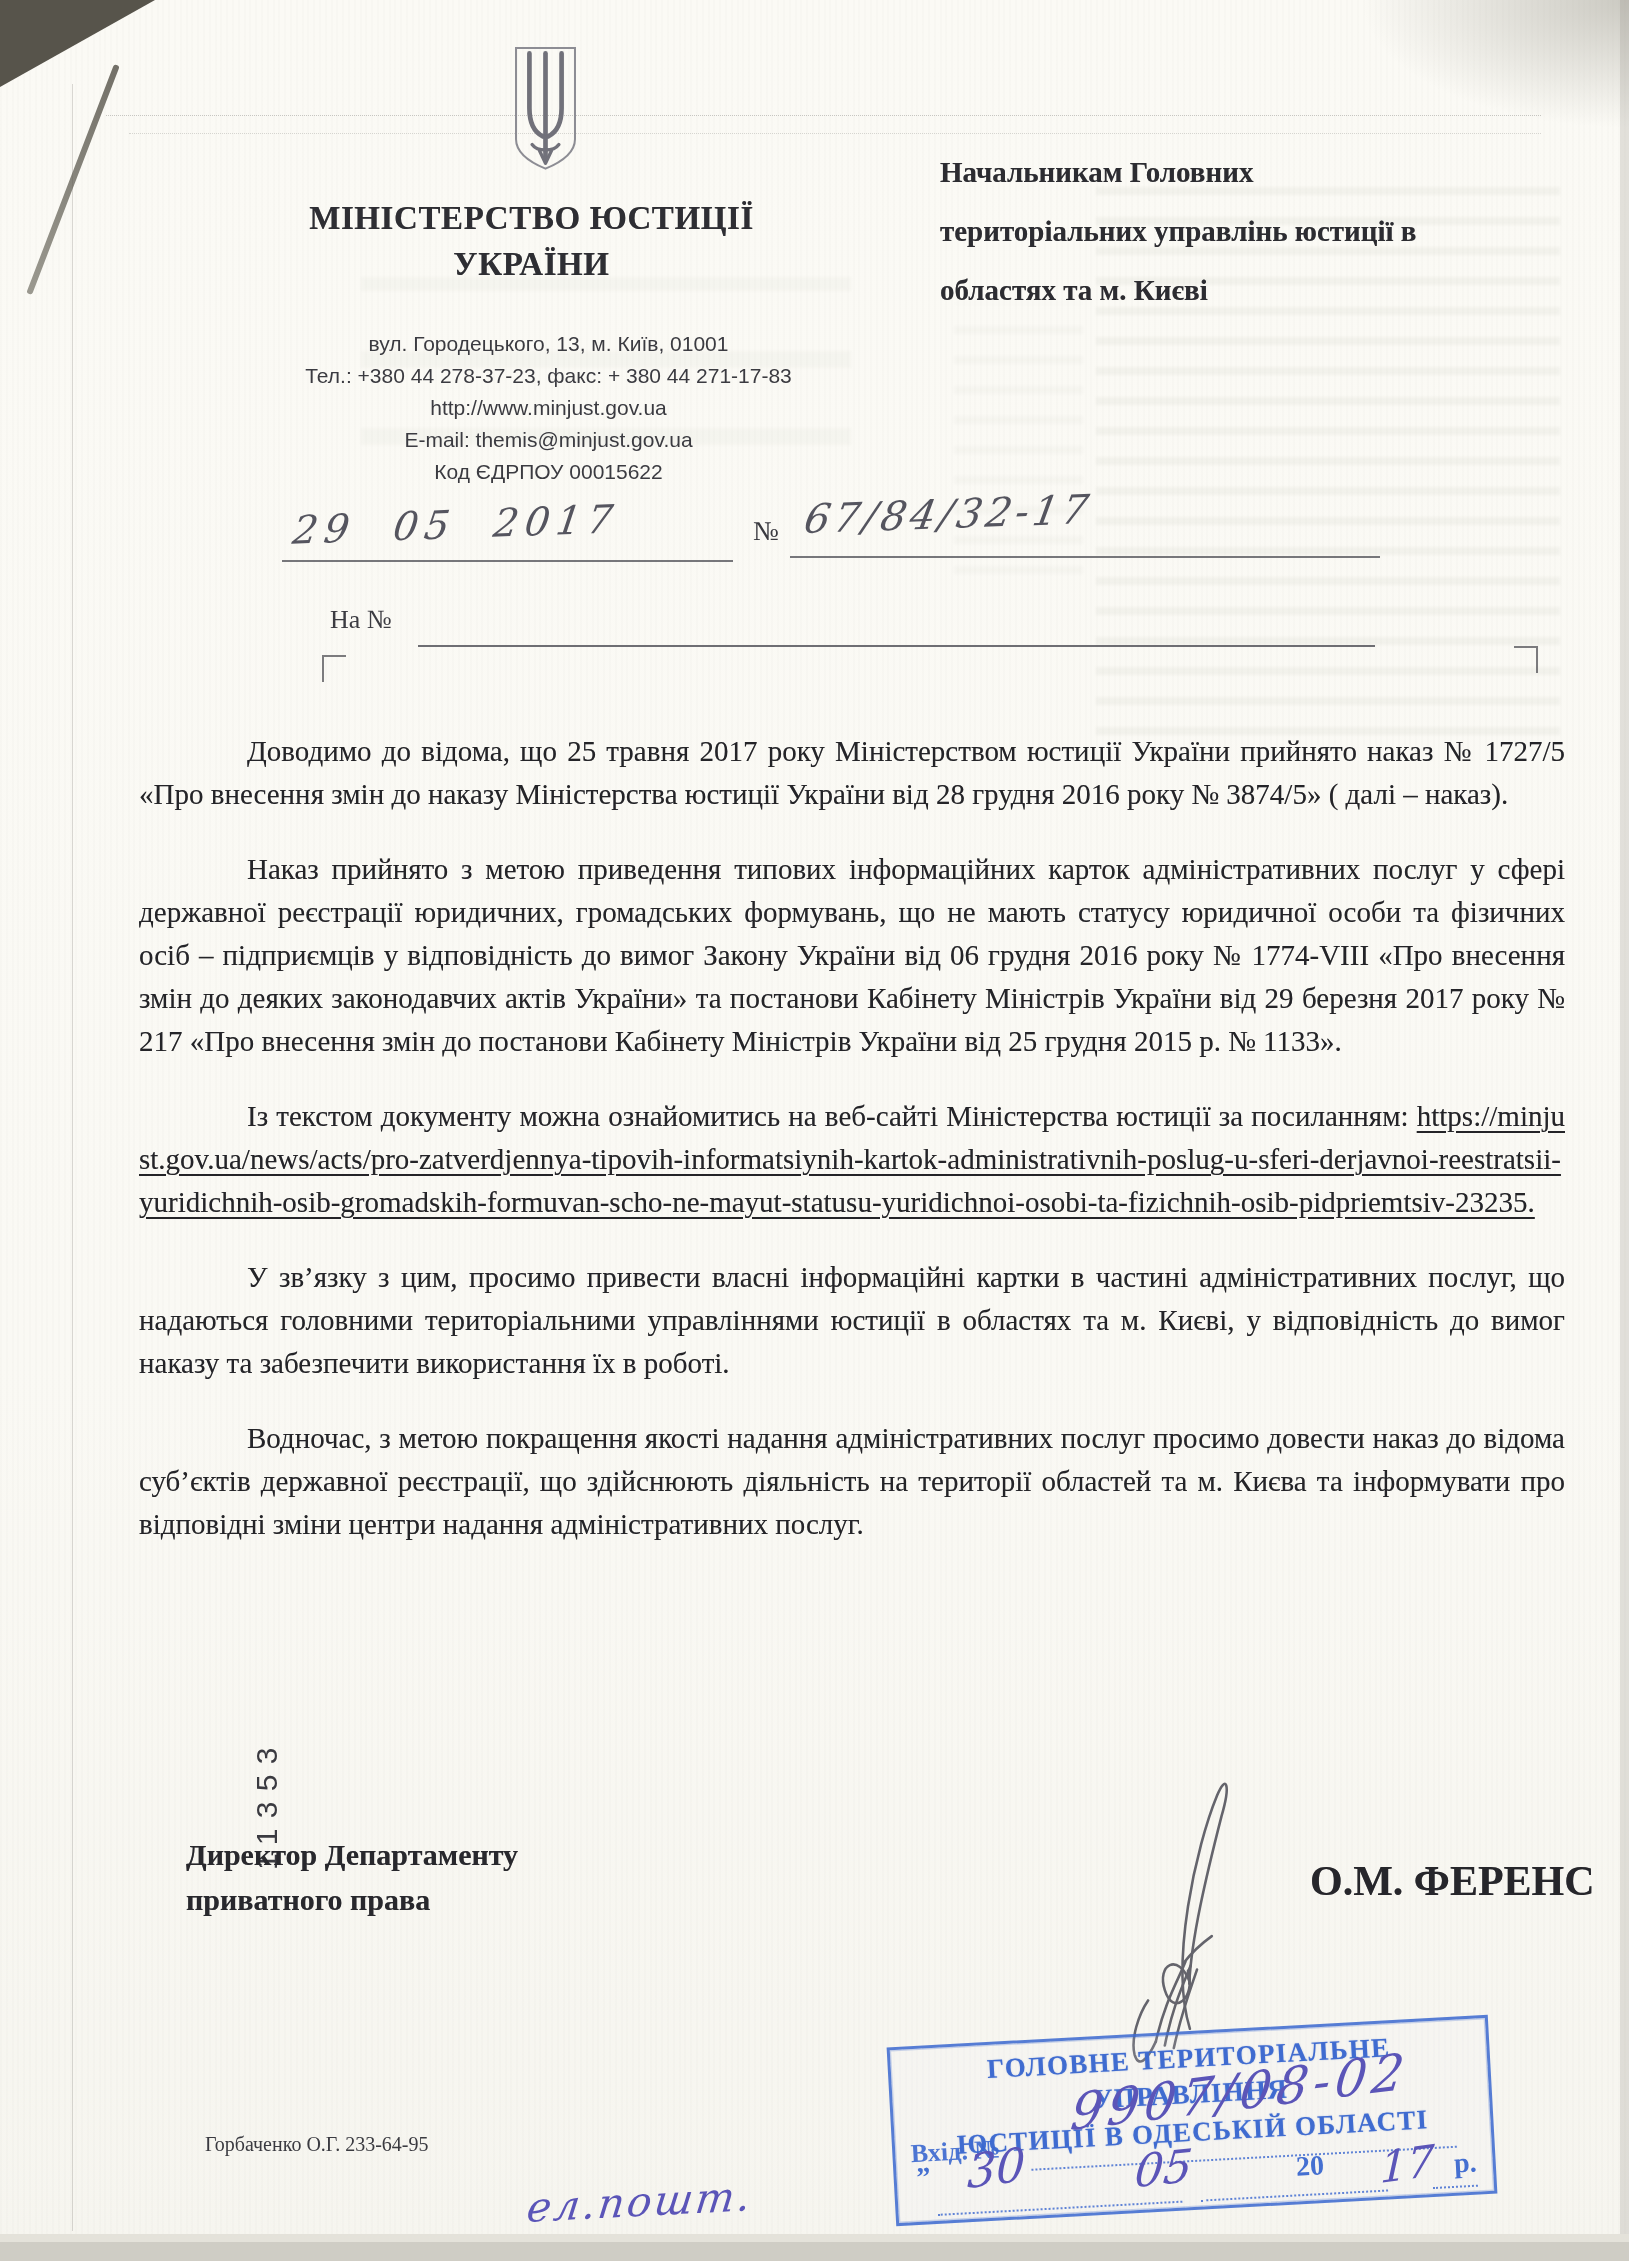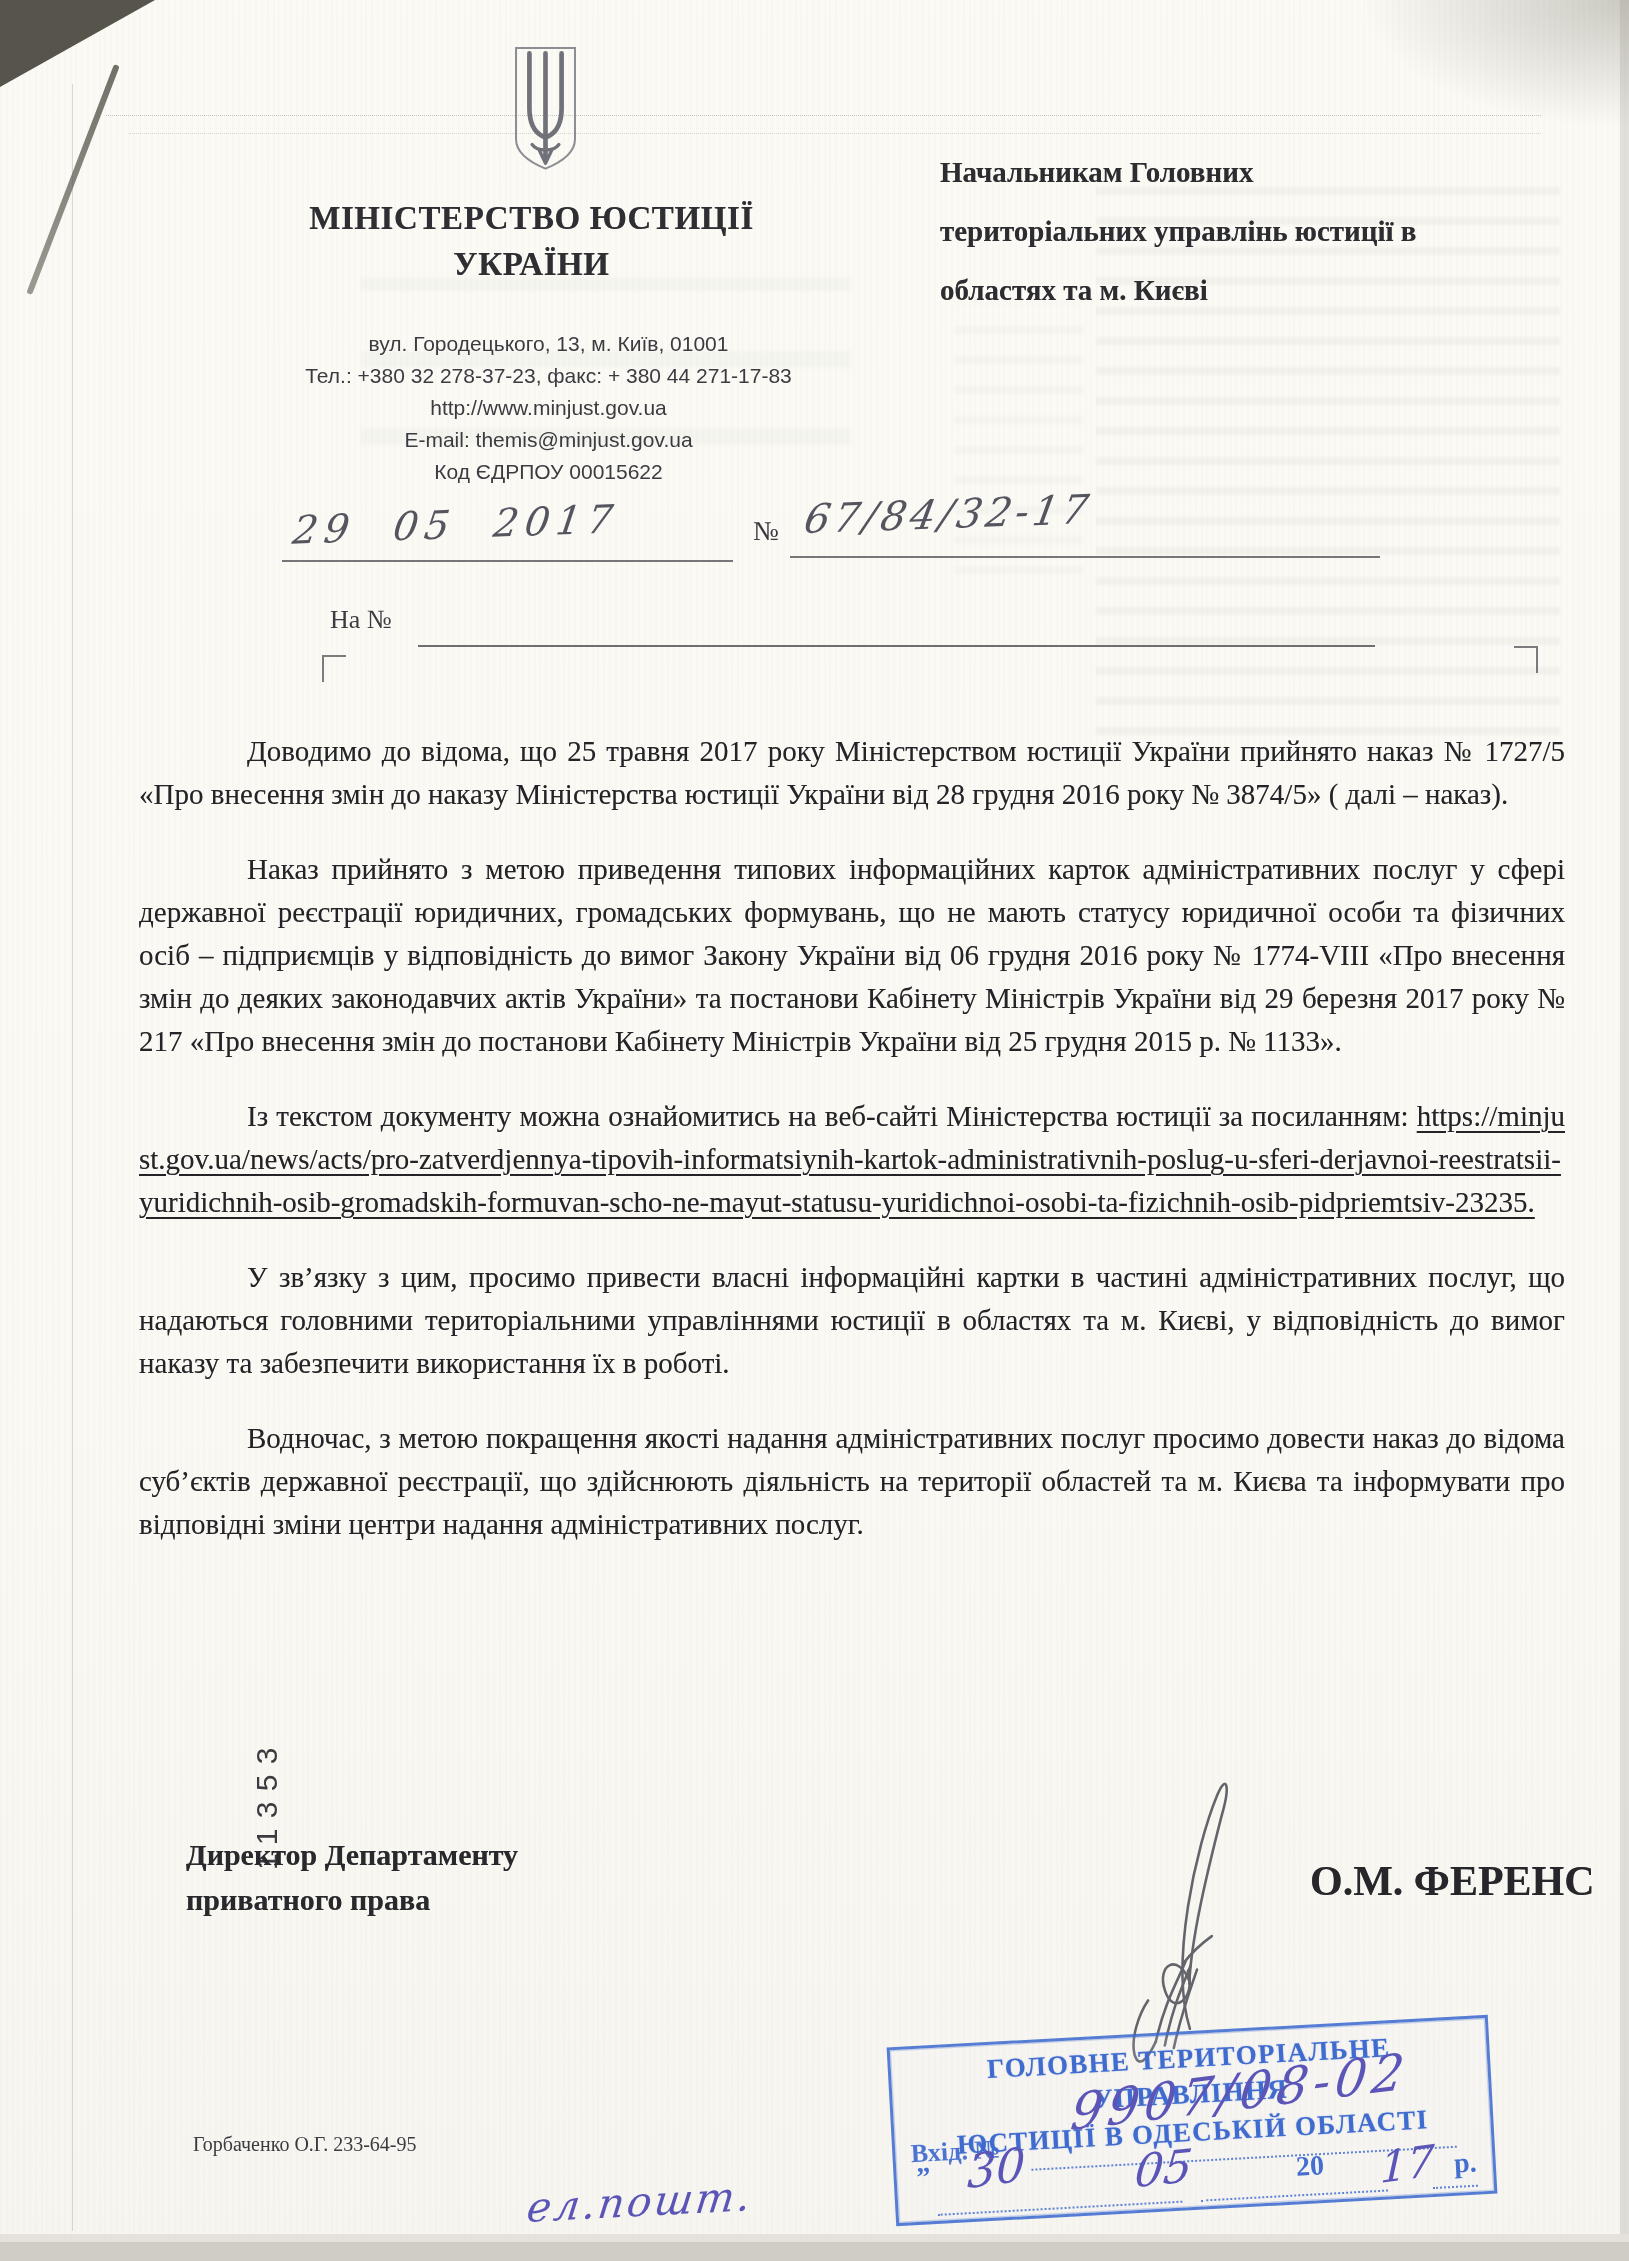--- a/index.html
+++ b/index.html
@@ -86,21 +86,21 @@
   .hand-blue{font-family:"DejaVu Serif",serif;font-style:italic;color:#5b55b8;}
   .entry-num{position:absolute;left:1070px;top:2063px;font-size:50px;letter-spacing:5.2px;
     transform:rotate(-7deg) skewX(-14deg);}
   .hday{position:absolute;left:967px;top:2141px;font-size:46px;transform:rotate(-8deg) skewX(-10deg);}
   .hmonth{position:absolute;left:1135px;top:2142px;font-size:45px;transform:rotate(-6deg) skewX(-12deg);}
   .hyear{position:absolute;left:1380px;top:2139px;font-size:43px;transform:rotate(-8deg) skewX(-10deg);}
   .q20{position:absolute;left:1296px;top:2150px;font-size:28px;font-weight:bold;color:rgba(58,103,207,.95);transform:rotate(-3deg);}
   .qr{position:absolute;left:1454px;top:2147px;font-size:28px;font-weight:bold;color:rgba(58,103,207,.95);transform:rotate(-3deg);}
   .qopen{position:absolute;left:916px;top:2147px;font-size:28px;font-weight:bold;color:rgba(58,103,207,.95);transform:rotate(-3deg);}
   
-  .executor{position:absolute;left:193px;top:2133px;font-size:20px;color:#3a3a40;}
+  .executor{position:absolute;left:205px;top:2133px;font-size:20px;color:#3a3a40;}
   .note-blue{position:absolute;left:527px;top:2178px;font-size:41px;letter-spacing:2.6px;
     transform:rotate(-3deg) skewX(-10deg);}
 </style>
 </head>
 <body>
 
 <div class="page">
 
   <div class="corner-fold"></div>
   <div class="corner-streak"></div>
@@ -128,21 +128,21 @@
     </svg>
   </div>
 
   <div class="ministry-title">
     <div>МІНІСТЕРСТВО ЮСТИЦІЇ</div>
     <div>УКРАЇНИ</div>
   </div>
 
   <div class="addr">
     <div>вул. Городецького, 13, м. Київ, 01001</div>
-    <div>Тел.: +380 32 278-37-23, факс: + 380 44 271-17-83</div>
+    <div>Тел.: +380 44 278-37-23, факс: + 380 44 271-17-83</div>
     <div>http://www.minjust.gov.ua</div>
     <div>E-mail: themis@minjust.gov.ua</div>
     <div>Код ЄДРПОУ 00015622</div>
   </div>
 
   <div class="recipient">
     <div>Начальникам Головних</div>
     <div>територіальних управлінь юстиції в</div>
     <div>областях та м. Києві</div>
   </div>

